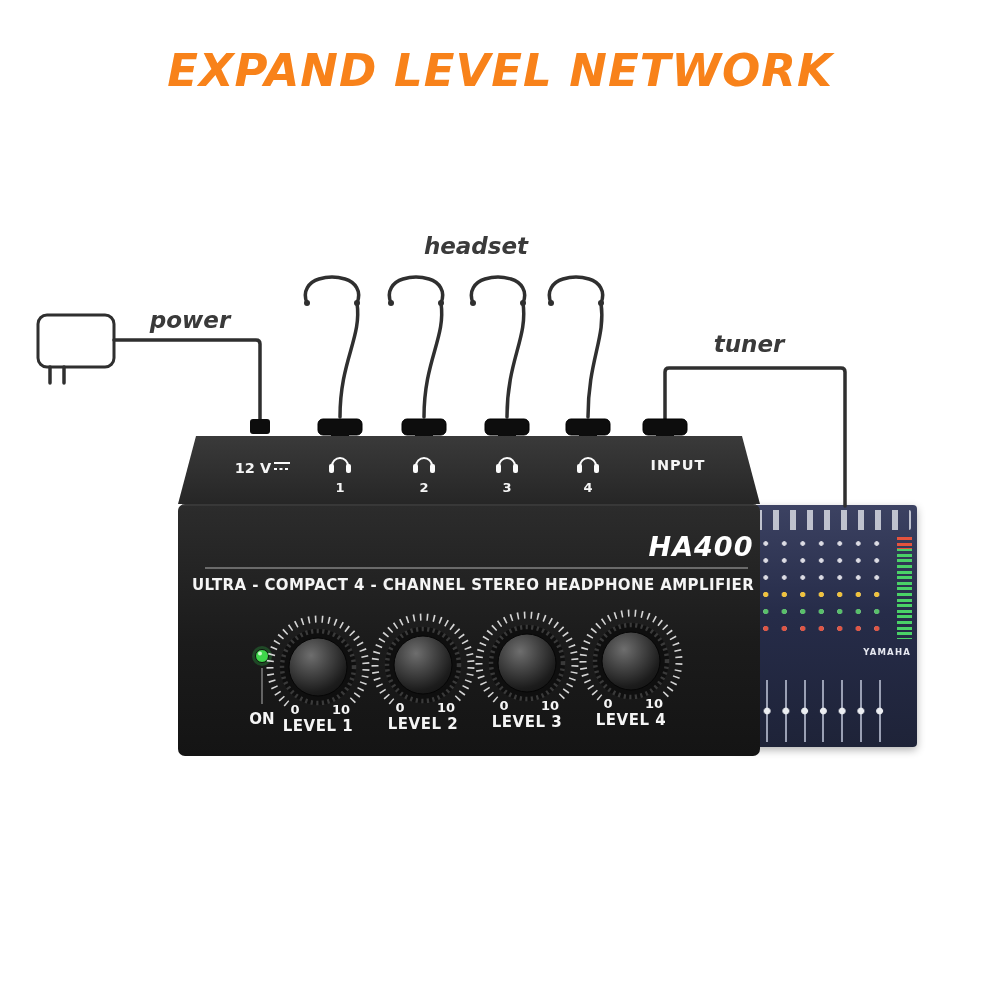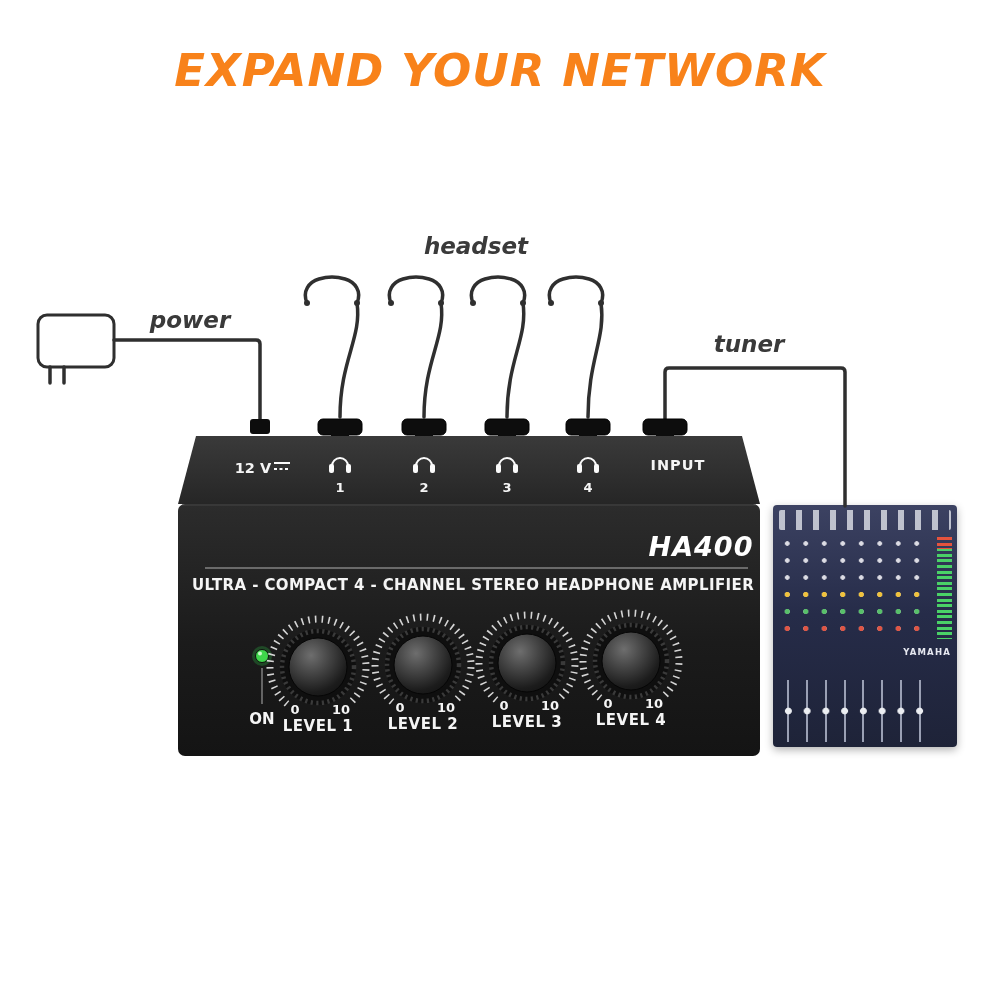--- a/index.html
+++ b/index.html
@@ -8,21 +8,21 @@
   .title{position:absolute;top:46px;left:0;width:100%;text-align:center;
          font-style:italic;font-weight:800;font-size:45px;line-height:1.1;
          color:#F8821A;letter-spacing:1px;font-family:"DejaVu Sans",sans-serif;}
   svg.diagram{position:absolute;left:0;top:0;}
   svg text{font-family:"DejaVu Sans",sans-serif;}
   .lbl{font-style:italic;font-weight:bold;font-size:23px;fill:#3a3a3a;}
   .panel-txt{fill:#f5f5f5;font-weight:bold;}
   .wire{stroke:#2f2f2f;stroke-width:3.5;fill:none;stroke-linecap:round;}
 
   
-  .mixer{position:absolute;left:773px;top:505px;width:184px;height:242px;border-radius:4px;
+  .mixer{position:absolute;left:733px;top:505px;width:184px;height:242px;border-radius:4px;
          background:linear-gradient(180deg,#3c4262,#262c49 45%,#1e2338);
          box-shadow:0 3px 8px rgba(0,0,0,.3);}
   .mixer-jacks{position:absolute;left:6px;top:5px;width:172px;height:20px;border-radius:2px;opacity:.85;
          background:repeating-linear-gradient(90deg,#d6d9e2 0 6px,rgba(0,0,0,0) 6px 17px);}
   .mixer-knob-grid{position:absolute;left:5px;top:30px;width:148px;height:106px;
          background-image:
            radial-gradient(circle,#f0c23c 2.2px,rgba(0,0,0,0) 2.9px),
            radial-gradient(circle,#58c06a 2.2px,rgba(0,0,0,0) 2.9px),
            radial-gradient(circle,#e05544 2.2px,rgba(0,0,0,0) 2.9px),
            radial-gradient(circle,#dcdce4 2px,rgba(0,0,0,0) 2.6px);
@@ -39,21 +39,21 @@
            repeating-linear-gradient(90deg,rgba(0,0,0,0) 0 8.3px,#9aa0b4 8.3px 10.3px,rgba(0,0,0,0) 10.3px 18.75px);
          background-size:18.75px 62px,auto;}
   .mixer-brand{position:absolute;right:6px;top:142px;color:#e6e8f0;font-size:8.5px;
          font-weight:bold;letter-spacing:1.2px;}
 </style>
 </head>
 <body>
 
 <div class="canvas">
 
-  <div class="title">EXPAND YOUR NETWORK</div>
+  <div class="title">EXPAND LEVEL NETWORK</div>
 
   <div class="mixer">
     <div class="mixer-jacks"></div>
     <div class="mixer-knob-grid"></div>
     <div class="mixer-meter"></div>
     <div class="mixer-faders"></div>
     <div class="mixer-brand">YAMAHA</div>
   </div>
 
   <svg class="diagram" width="1000" height="1000" viewBox="0 0 1000 1000">

